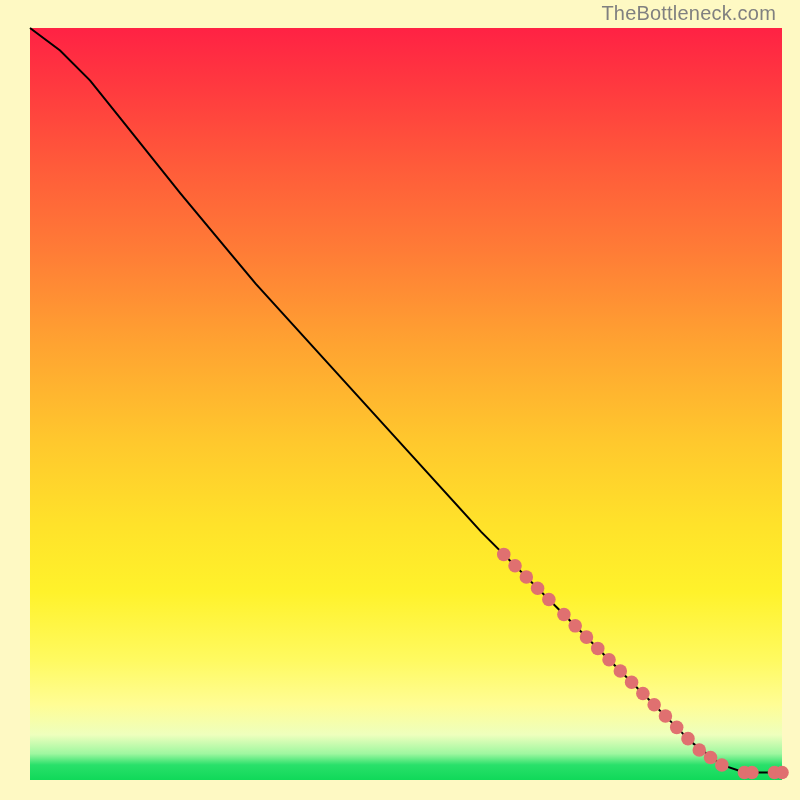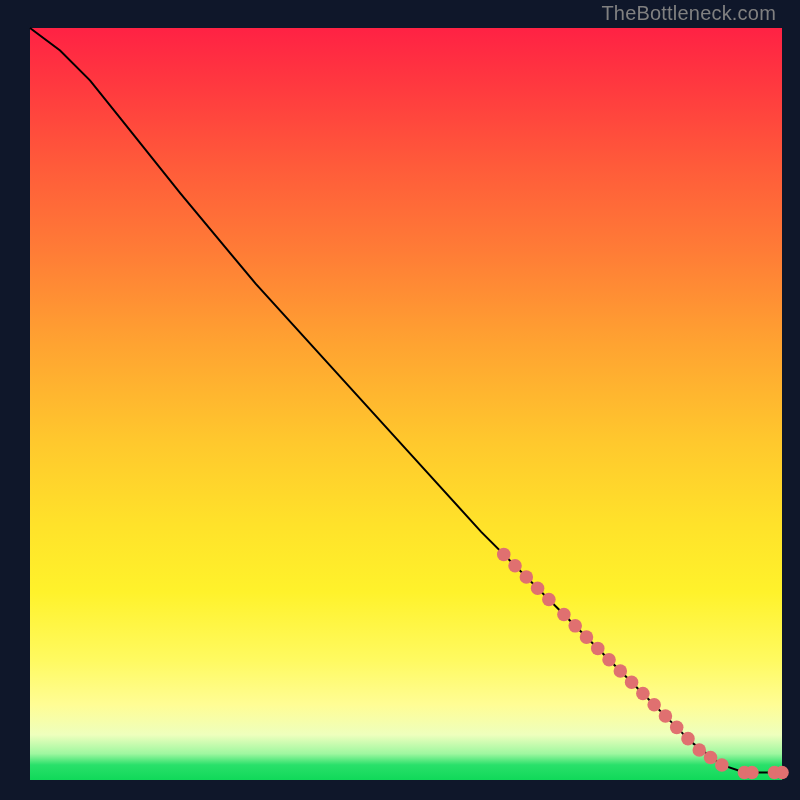--- a/index.html
+++ b/index.html
@@ -8,21 +8,21 @@
     width: 800px;
     height: 800px;
     background: #000;
     font-family: Arial, Helvetica, sans-serif;
     overflow: hidden;
   }
   .frame {
     position: relative;
     width: 800px;
     height: 800px;
-    background: #0f172a;
+    background: #fef9c3;
   }
   .attribution {
     position: absolute;
     top: 2px;
     right: 24px;
     color: #808080;
     font-size: 20px;
     font-weight: 400;
     letter-spacing: 0.2px;
   }

